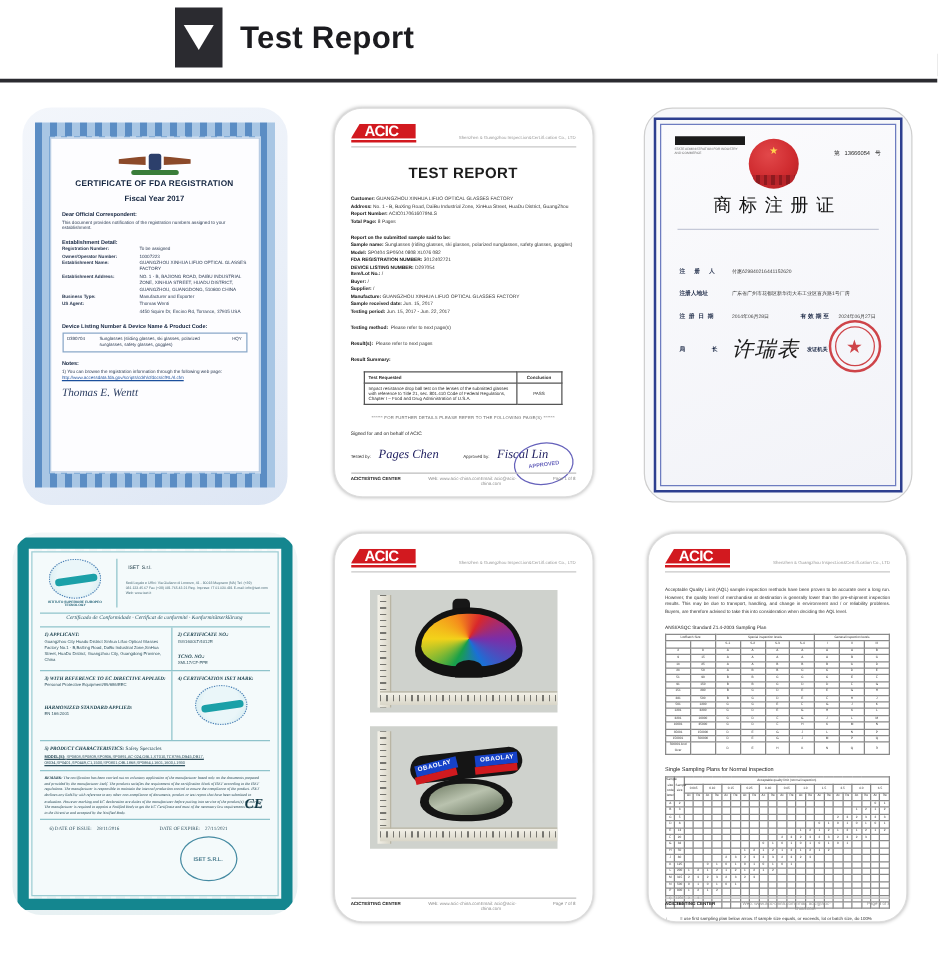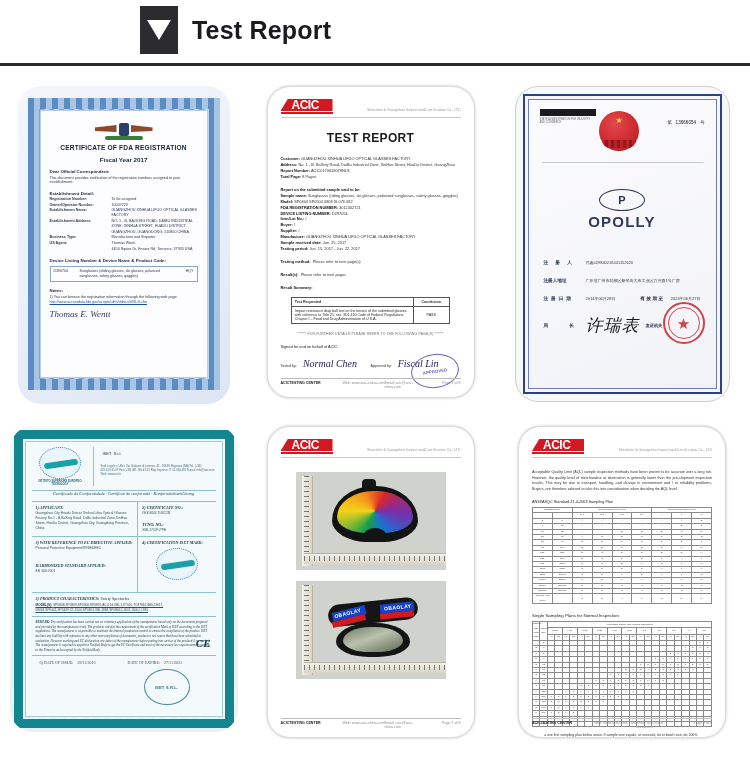--- a/index.html
+++ b/index.html
@@ -359,21 +359,21 @@
         </tr>
       </tbody>
         </table>
 
       <div class="acic-note">****** FOR FURTHER DETAILS PLEASE REFER TO THE FOLLOWING PAGE(S) ******</div>
       <div class="acic-signed">Signed for and on behalf of ACIC</div>
 
       <div class="sig-row">
         <div class="sig-cell">
           <span>Tested by:</span>
-          <span class="sig-script">Normal Chen</span>
+          <span class="sig-script">Pages Chen</span>
         </div>
         <div class="sig-cell">
           <span>Approved by:</span>
           <span class="sig-script">Fiscal Lin</span>
         </div>
         <div class="stamp">APPROVED</div>
       </div>
 
       <div class="acic-footer">
         <div class="b">ACICTESTING CENTER</div>
@@ -399,26 +399,23 @@
                   <div class="star">★</div>
                   <div class="bands"></div>
             </div>
           </div>
           <div class="tm-no">
             <span>第</span>&nbsp;&nbsp;
             <span>13666054</span>&nbsp;&nbsp;
             <span>号</span>
           </div>
         </div>
+        <div class="tm-main">商标注册证</div>
         <div class="tm-hr"></div>
 
-        <div class="tm-brand">
-          <div class="mark"></div>
-          <div class="name">OPOLLY</div>
-        </div>
 
         <div class="tm-fields">
           <div class="tm-field">
             <div class="lab">注 册 人</div>
             <div class="val">付惠ó29840216441152620</div>
           </div>
           <div class="tm-field">
             <div class="lab" style="letter-spacing:0">注册人地址</div>
             <div class="val">广东省广州市花都区新华街大布工业区百兴路1号厂房</div>
           </div>

